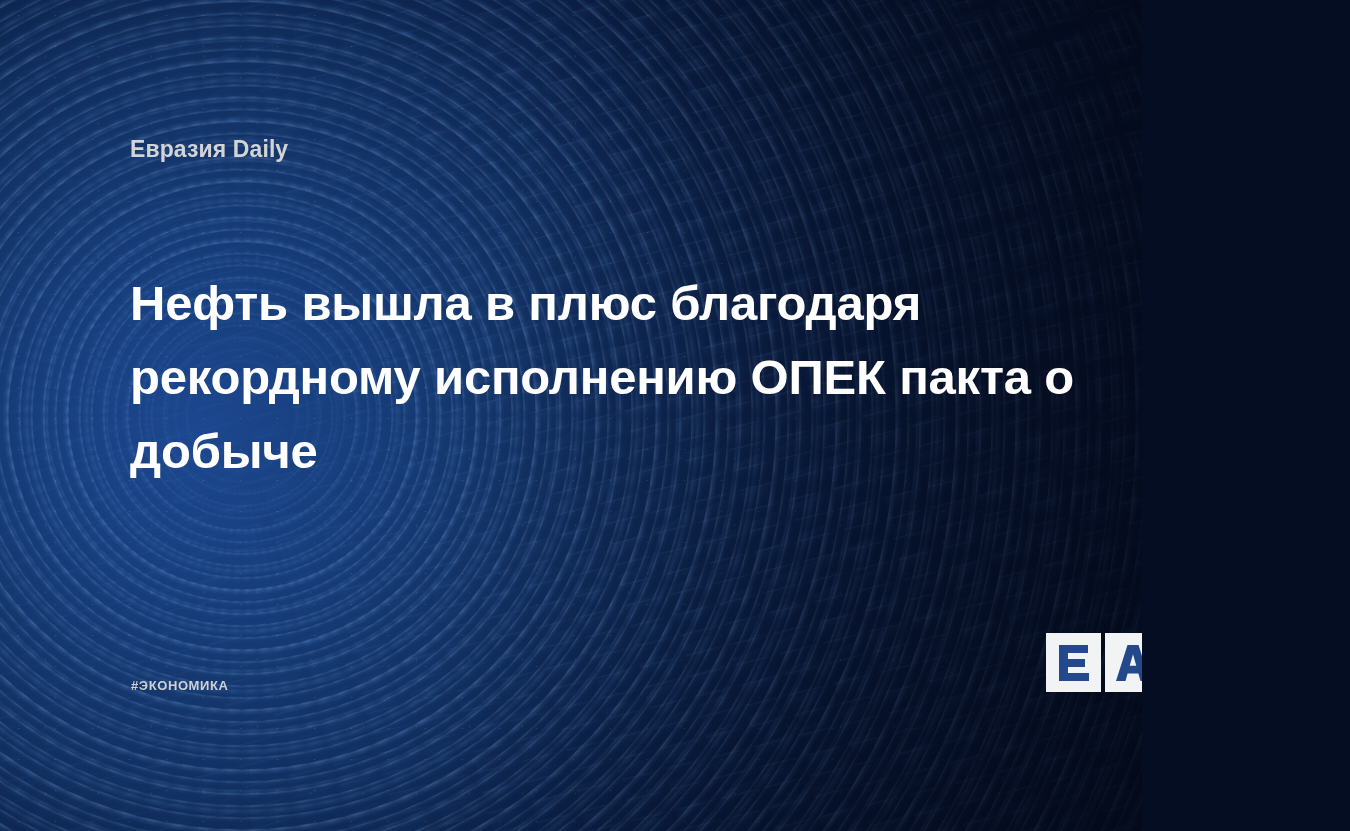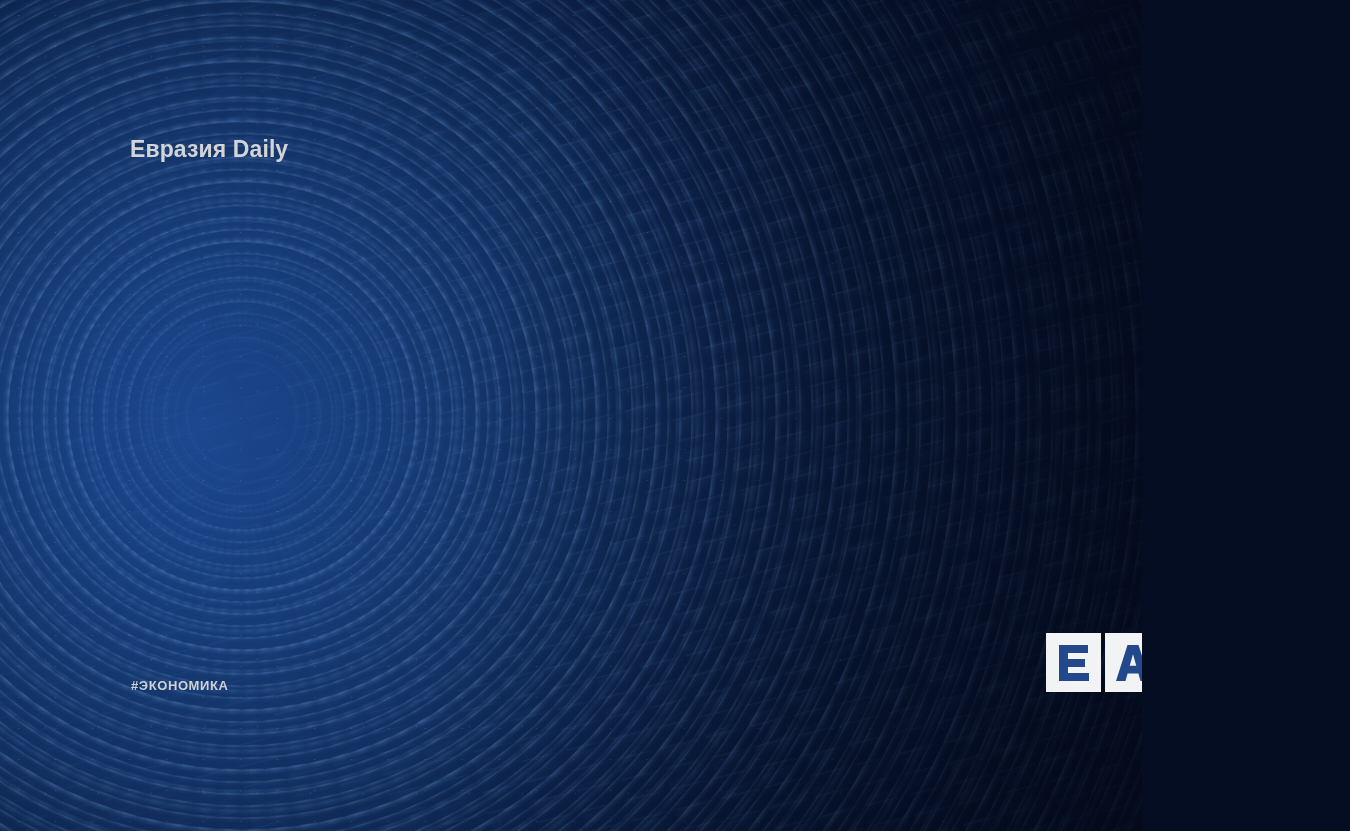--- a/index.html
+++ b/index.html
@@ -206,20 +206,21 @@
     <div class="streaks s1"></div>
     <div class="streaks s2"></div>
     <div class="speckle"></div>
     <div class="bg-vignette"></div>
   </div>
 
   <div class="content">
 
     <div class="brand">Евразия Daily</div>
 
+    <h1 class="headline">Нефть вышла в плюс благодаря рекордному исполнению ОПЕК пакта о добыче</h1>
 
     <div class="tag">#ЭКОНОМИКА</div>
 
     <div class="logo">
 
       <div class="logo-tile">
         <span>
           <svg width="34" height="40" viewBox="0 0 34 40" aria-hidden="true">
             <path d="M2 2 H31 V10 H11 V16 H28 V24 H11 V30 H32 V38 H2 Z" fill="#24488c"></path>
           </svg>

